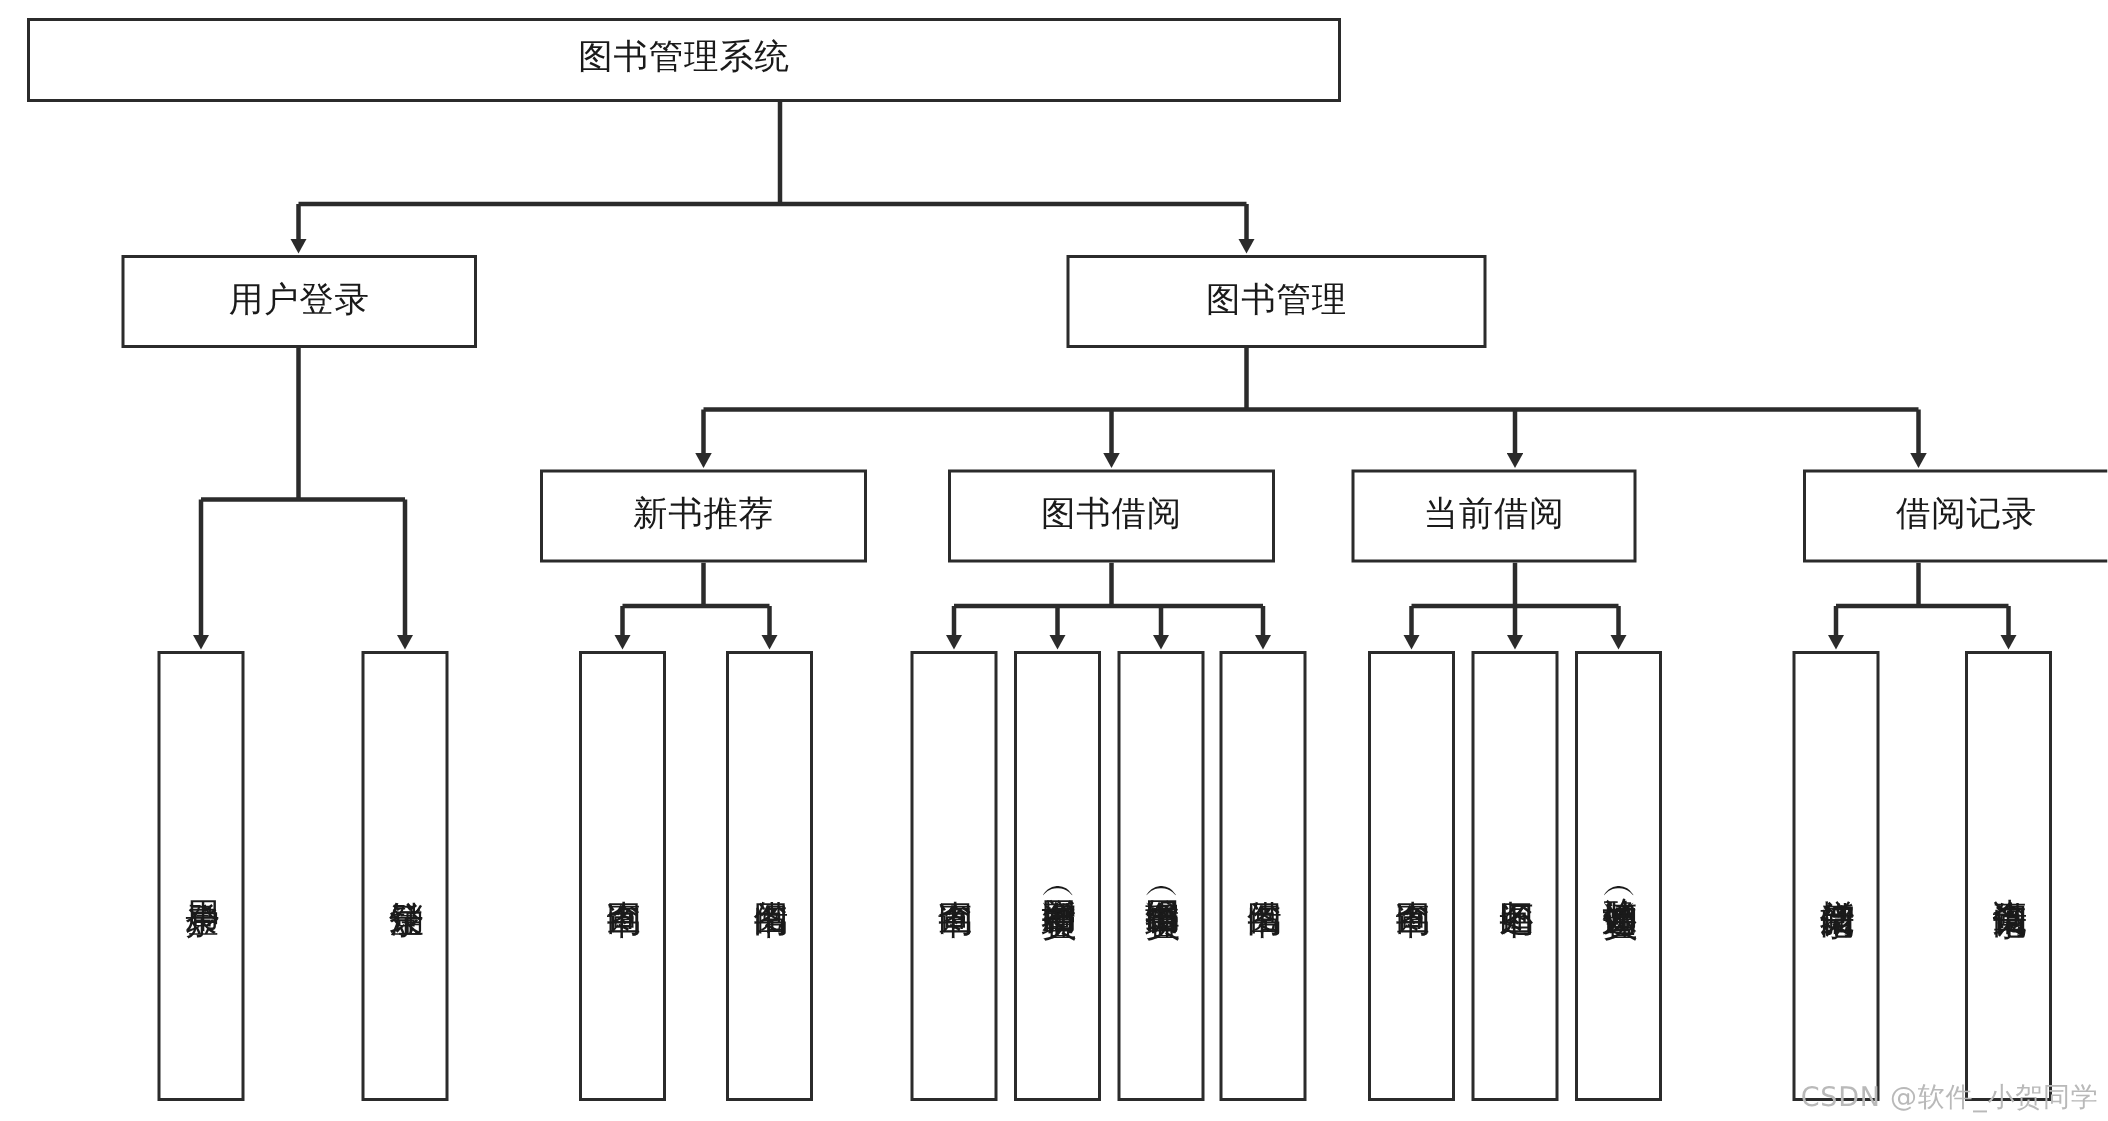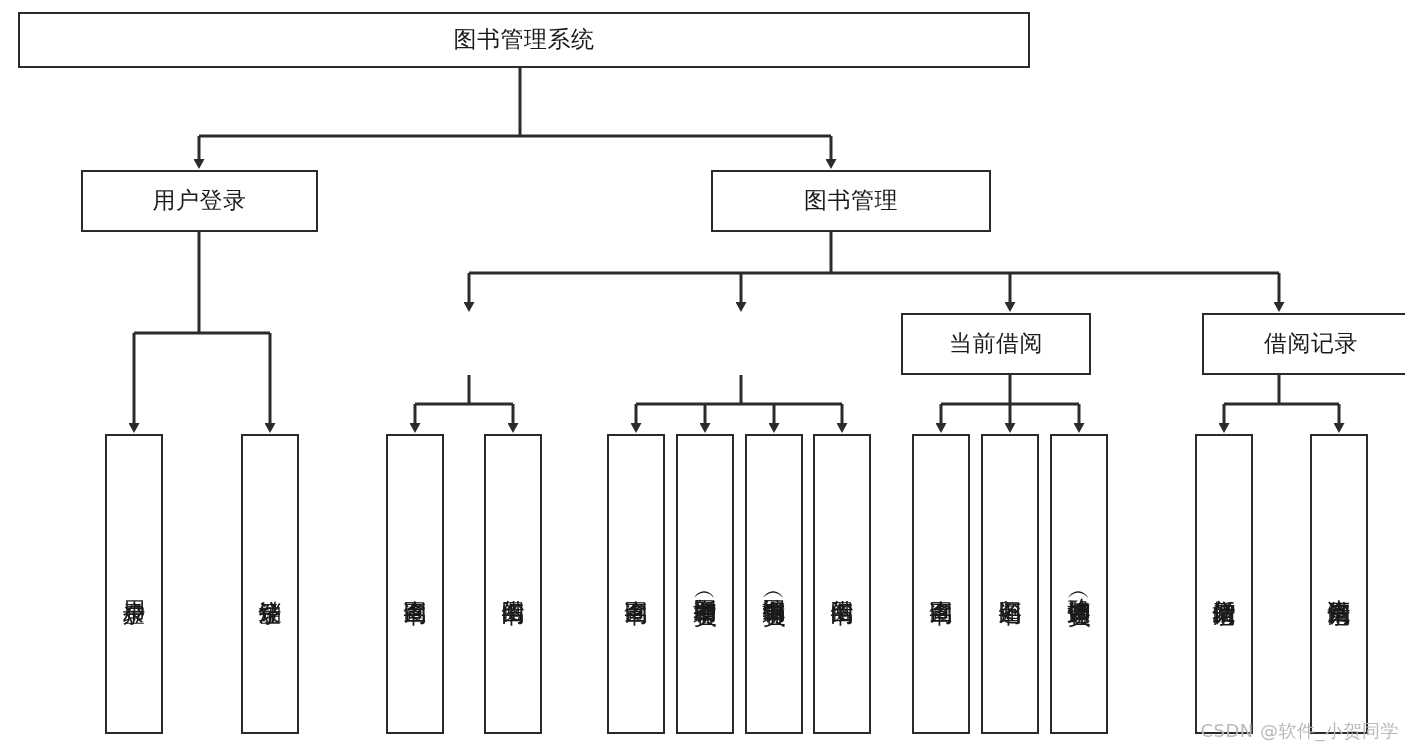--- a/index.html
+++ b/index.html
@@ -121,31 +121,37 @@
       <path d="M1010,404 L1010,424" marker-end="url(#arrow)"></path>
       <path d="M1079,404 L1079,424" marker-end="url(#arrow)"></path>
 
       <path d="M1279,375 L1279,404"></path>
       <path d="M1224,404 L1339,404"></path>
       <path d="M1224,404 L1224,424" marker-end="url(#arrow)"></path>
       <path d="M1339,404 L1339,424" marker-end="url(#arrow)"></path>
     </g>
   </svg>
 
-  <div class="node node-h node-root" style="left:18px; top:12px; width:1012px; height:56px;">
+  <div class="node node-h node-root" style="left:18px; top:12px; width:876px; height:56px;font-family:Liberation Mono, monospace;">
     <span>图书管理系统</span>
   </div>
 
   <div class="node node-h" style="left:81px; top:170px; width:237px; height:62px;">
     <span>用户登录</span>
   </div>
   <div class="node node-h" style="left:711px; top:170px; width:280px; height:62px;">
     <span>图书管理</span>
   </div>
 
+  <div class="node node-h" style="left:360px; top:313px; width:218px; height:62px;">
+    <span>新书推荐</span>
+  </div>
+  <div class="node node-h" style="left:632px; top:313px; width:218px; height:62px;">
+    <span>图书借阅</span>
+  </div>
   <div class="node node-h" style="left:901px; top:313px; width:190px; height:62px;">
     <span>当前借阅</span>
   </div>
   <div class="node node-h" style="left:1170px; top:313px; width:218px; height:62px;margin-left:32px;">
     <span>借阅记录</span>
   </div>
 
   <div class="node node-v" style="left:105px; top:434px; width:58px; height:300px;">
     <span>用户登录</span>
   </div>

